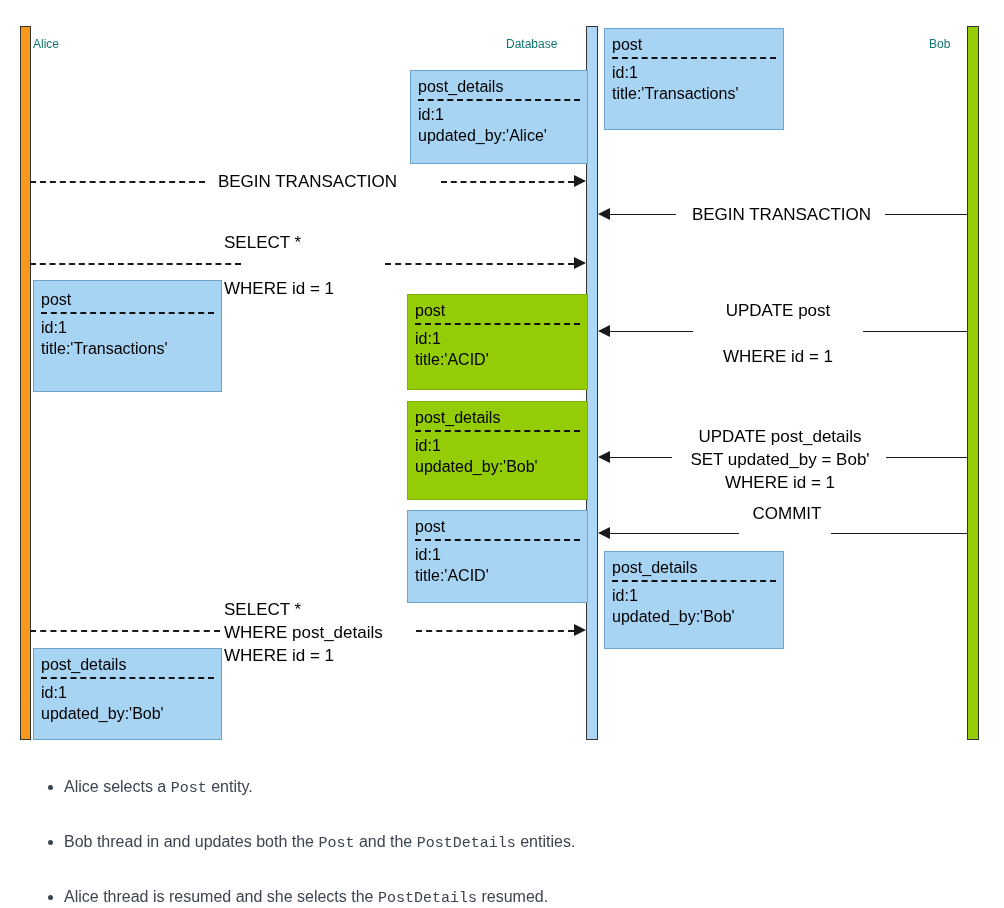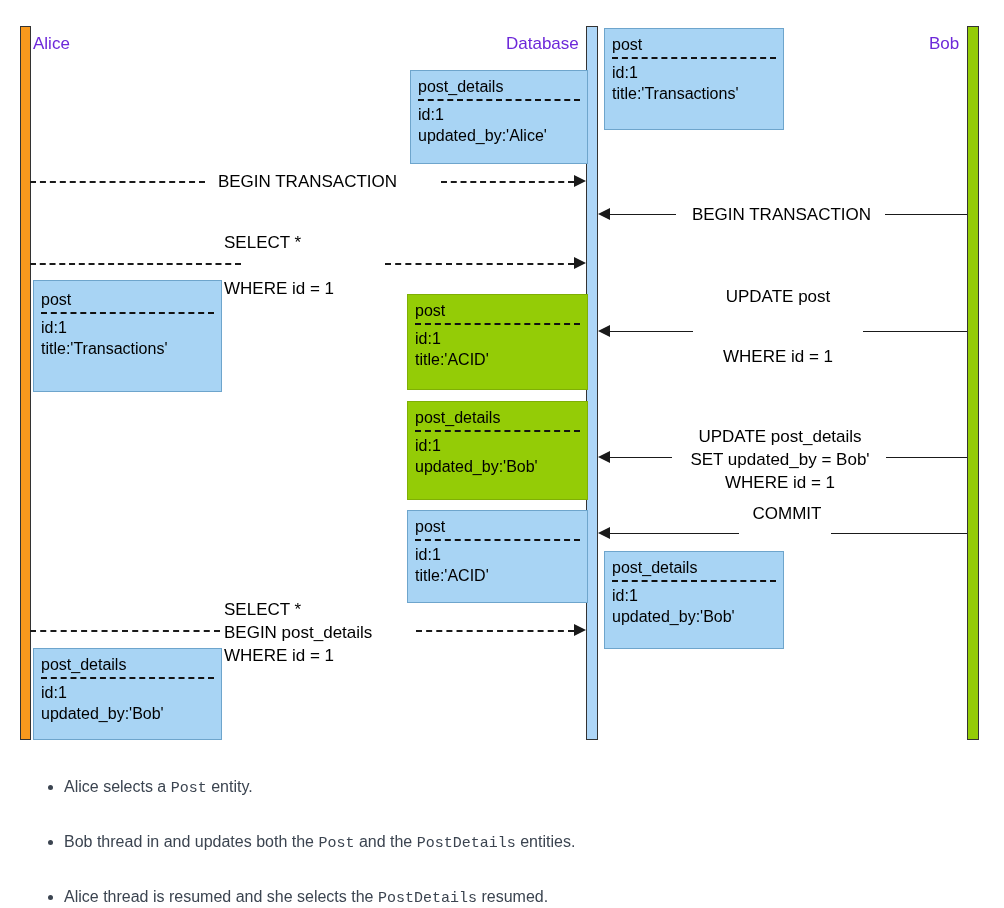--- a/index.html
+++ b/index.html
@@ -26,23 +26,23 @@
     box-sizing: border-box;
     border: 1px solid #333333;
   }
   .lifeline.alice  { background: #F8991D; }
   .lifeline.db     { background: #AED6F7; }
   .lifeline.bob    { background: #94CC06; }
 
   
   .actor-label {
     position: absolute;
-    font-size: 17px;
+    font-size: 12px;
     line-height: 20px;
-    color: #6d28d9;
+    color: #0f766e;
     white-space: nowrap;
     text-align: right;
   }
 
   
   .note {
     position: absolute;
     box-sizing: border-box;
     border: 1px solid #6FA8D0;
     padding: 5px 7px 6px 7px;
@@ -182,21 +182,21 @@
     <span class="rule"></span>
     <span class="row">id:1</span>
     <span class="row">title:'ACID'</span>
   </div>
 
   <div class="msg" style="left:598px; top:331px; width:369px;">
     <div class="head left" style="left:0;"></div>
     <div class="seg" style="left:10px; width:85px;"></div>
     <div class="seg" style="left:265px; width:104px;"></div>
   </div>
-  <span class="msg-label" style="left:693px; top:285px; width:170px;">UPDATE post</span>
+  <span class="msg-label" style="left:693px; top:299px; width:170px;">UPDATE post</span>
   <span class="msg-label" style="left:693px; top:345px; width:170px;">WHERE id = 1</span>
 
   <div class="note green" style="left:407px; top:401px; width:181px; height:99px;">
     <span class="title">post_details</span>
     <span class="rule"></span>
     <span class="row">id:1</span>
     <span class="row">updated_by:'Bob'</span>
   </div>
 
   <div class="msg" style="left:598px; top:457px; width:369px;">
@@ -228,21 +228,21 @@
     <span class="row">id:1</span>
     <span class="row">updated_by:'Bob'</span>
   </div>
 
   <div class="msg dashed" style="left:30px; top:630px; width:556px;">
     <div class="seg" style="left:0; width:190px;"></div>
     <div class="seg" style="left:386px; width:158px;"></div>
     <div class="head right" style="left:544px;"></div>
   </div>
   <span class="msg-label" style="left:224px; top:598px; width:195px; text-align:left;">SELECT *</span>
-  <span class="msg-label" style="left:224px; top:621px; width:195px; text-align:left;">BEGIN post_details</span>
+  <span class="msg-label" style="left:224px; top:621px; width:195px; text-align:left;">WHERE post_details</span>
   <span class="msg-label" style="left:224px; top:644px; width:195px; text-align:left;">WHERE id = 1</span>
 
   <div class="note blue" style="left:33px; top:648px; width:189px; height:92px;">
     <span class="title">post_details</span>
     <span class="rule"></span>
     <span class="row">id:1</span>
     <span class="row">updated_by:'Bob'</span>
   </div>
 
   <ul class="bullets">

